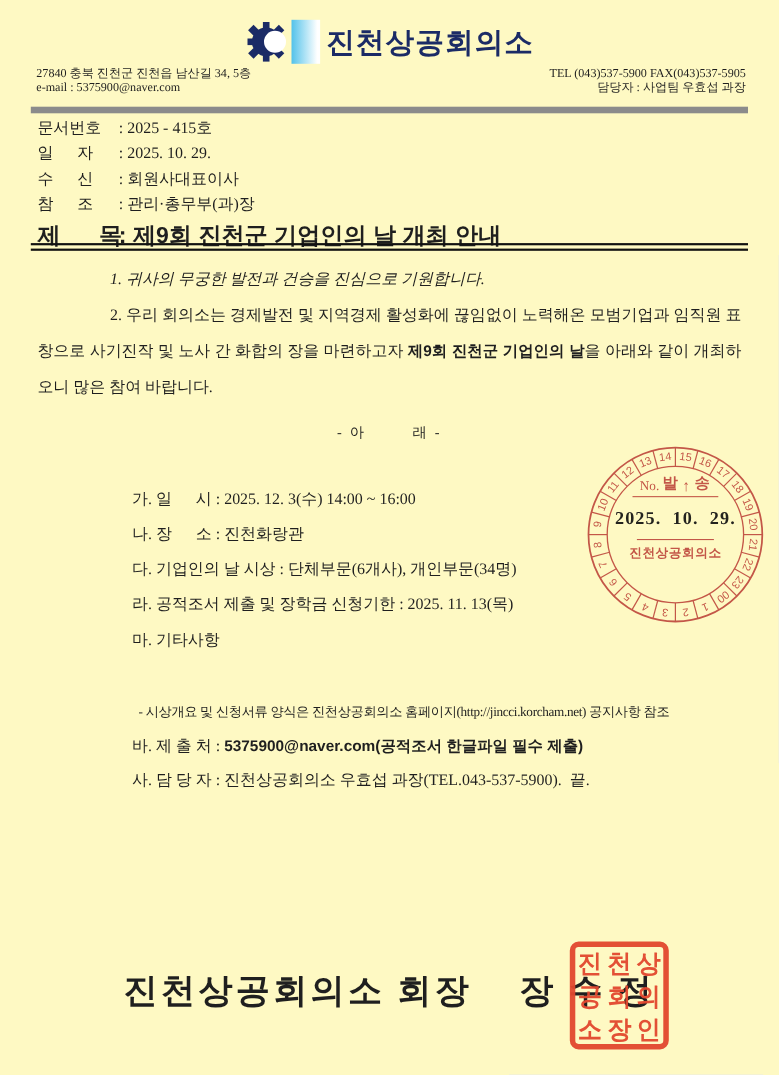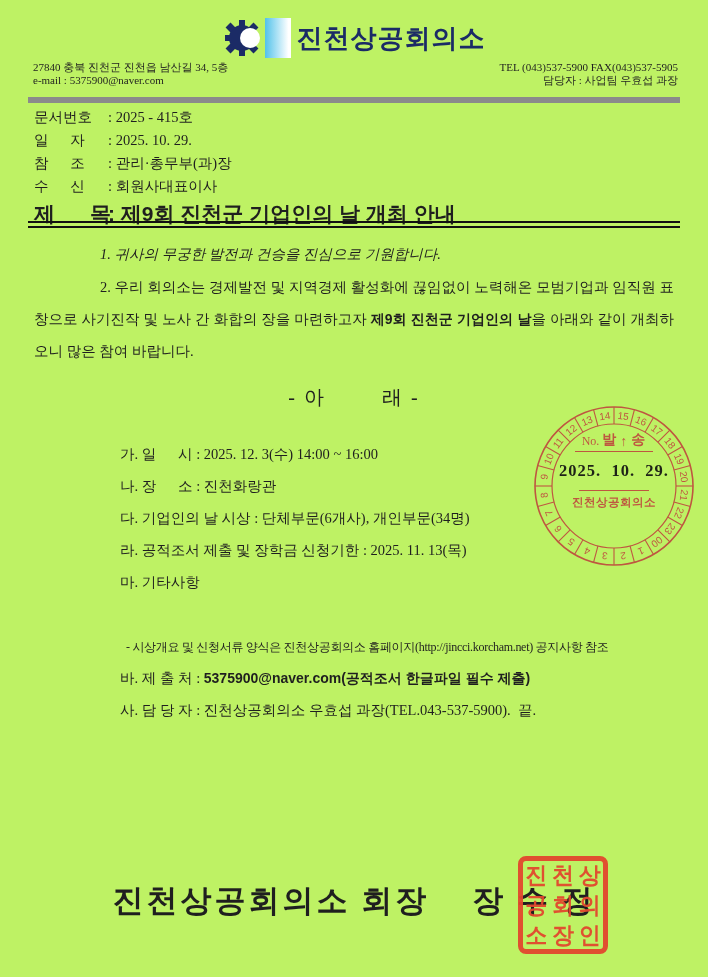--- a/index.html
+++ b/index.html
@@ -1,38 +1,38 @@
 <!DOCTYPE html>
 <html><head>
 <meta charset="utf-8">
 <style>
   html,body{margin:0;padding:0;background:#e8e8e8;}
   .page{
-    position:relative;width:708px;height:977px;margin:0 auto;background:#bef264;
+    position:relative;width:708px;height:977px;margin:0 auto;background:#fef9c3;
     font-family:"Liberation Serif","DejaVu Serif",serif;color:#1f1f1f;overflow:hidden;
   }
   .pre{white-space:pre-wrap;}
   
   .logo-row{position:absolute;top:16px;left:0;width:100%;display:flex;justify-content:center;align-items:center;gap:2px;}
   .logo-grad{width:26px;height:40px;background:linear-gradient(to right,#52c2ea,#ffffff 90%);margin-right:4px;}
   .logo-text{font-family:"Liberation Sans","DejaVu Sans",sans-serif;font-weight:bold;font-size:26px;color:#1b2b66;letter-spacing:1px;}
   .addr{position:absolute;top:61px;left:33px;font-size:11px;line-height:13px;}
   .contact{position:absolute;top:61px;right:30px;font-size:11px;line-height:13px;text-align:right;}
   .hdr-bar{position:absolute;top:97px;left:28px;right:28px;height:6px;background:#8b8b8b;}
   
   .docinfo{position:absolute;top:106px;left:34px;font-size:14.5px;line-height:23px;}
   .docinfo .lbl{display:inline-block;width:74px;white-space:pre;}
   .subject-row{position:absolute;top:200px;left:34px;font-family:"Liberation Sans","DejaVu Sans",sans-serif;font-weight:bold;font-size:21px;}
   .subject-row .lbl{display:inline-block;width:74px;white-space:pre;}
   .subject-underline{position:absolute;top:221px;left:28px;right:28px;height:3px;border-top:2px solid #111;border-bottom:2px solid #111;}
   
   .body-text{position:absolute;top:238px;left:34px;right:34px;font-size:14.5px;line-height:32px;text-align:justify;}
   .body-text p{margin:0;text-indent:66px;}
   .body-text p.first{margin-bottom:1px;font-style:italic;}
-  .divider-line{position:absolute;top:384px;left:0;width:100%;text-align:center;font-size:20px;letter-spacing:2px;}
+  .divider-line{position:absolute;top:384px;left:0;width:100%;text-align:center;font-size:13px;letter-spacing:2px;}
   
   .details{position:absolute;top:438px;left:120px;right:20px;font-size:14.5px;}
   .details .row{height:32px;line-height:32px;}
   .details .sub{height:30px;line-height:30px;font-size:12px;padding-left:6px;letter-spacing:-0.3px;margin-top:34px;}
   .b{font-weight:bold;font-family:"Liberation Sans","DejaVu Sans",sans-serif;font-size:14px;}
   
   .stamp{position:absolute;top:401px;left:529px;width:170px;height:170px;opacity:.92;}
   .stamp svg{position:absolute;top:0;left:0;}
   .stamp svg text{fill:#bf4a3e;font:10px "Liberation Sans",sans-serif;}
   .stamp svg line{stroke:#bf4a3e;stroke-width:1.1;}
@@ -80,22 +80,22 @@
   </div>
   <div class="contact">
     <div>TEL (043)537-5900 FAX(043)537-5905</div>
     <div>담당자 : 사업팀 우효섭 과장</div>
   </div>
   <div class="hdr-bar"></div>
 
   <div class="docinfo">
     <div><span class="lbl">문서번호</span><span class="pre">: 2025 - 415호</span></div>
     <div><span class="lbl">일      자</span><span class="pre">: 2025. 10. 29.</span></div>
+    <div><span class="lbl">수      신</span><span class="pre">: 회원사대표이사</span></div>
     <div><span class="lbl">참      조</span><span class="pre">: 관리·총무부(과)장</span></div>
-    <div><span class="lbl">수      신</span><span class="pre">: 회원사대표이사</span></div>
   </div>
 
   <div class="subject-row">
     <span class="lbl">제      목</span><span class="pre">: 제9회 진천군 기업인의 날 개최 안내</span>
   </div>
   <div class="subject-underline"></div>
 
   <div class="body-text">
     <p class="first">1. 귀사의 무궁한 발전과 건승을 진심으로 기원합니다.</p>
     <p><span>2. 우리 회의소는 경제발전 및 지역경제 활성화에 끊임없이 노력해온 모범기업과 임직원 표창으로 사기진작 및 노사 간 화합의 장을 마련하고자 </span><span class="b">제9회 진천군 기업인의 날</span><span>을 아래와 같이 개최하오니 많은 참여 바랍니다.</span></p>

